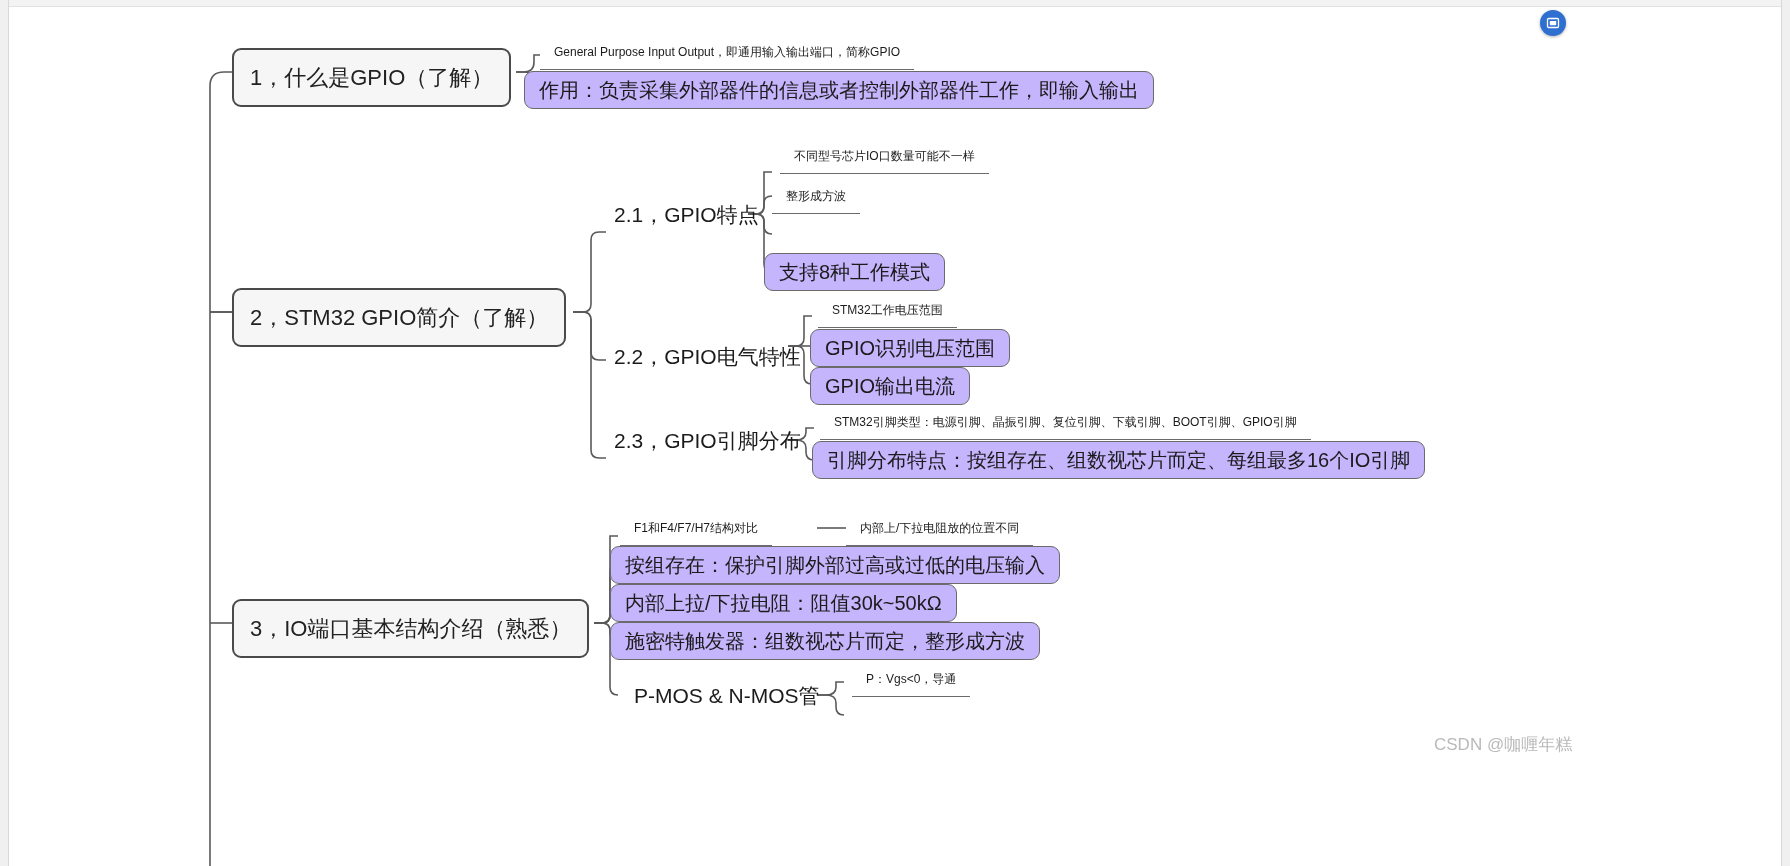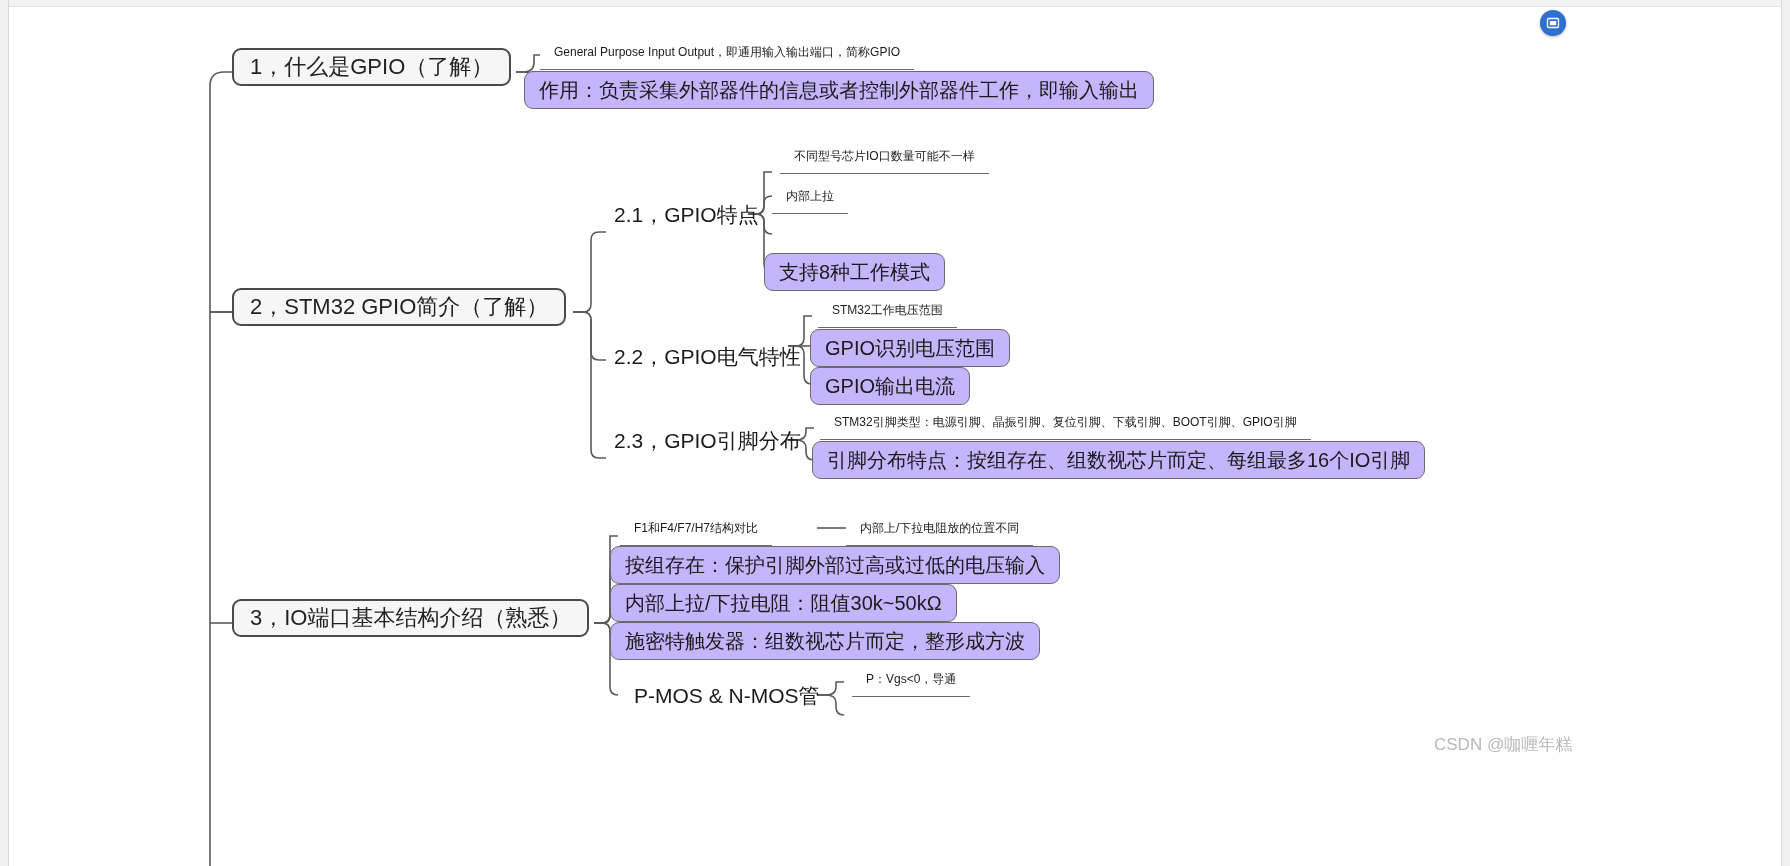--- a/index.html
+++ b/index.html
@@ -59,21 +59,21 @@
   }
 
   
   .node.lvl1 {
     border: 2px solid #4a4a4a;
     border-radius: 9px;
     background: #f6f6f6;
     padding: 0 16px;
     font-size: 22px;
     color: #222;
-    height: 38px;
+    height: 59px;
   }
 
   
   .node.plain {
     font-size: 21px;
     color: #1b1b1b;
     padding: 0 4px;
     height: 34px;
   }
 
@@ -185,21 +185,21 @@
     <span>2，STM32 GPIO简介（了解）</span>
   </div>
 
   <div class="node plain" style="left:610px; top:197px;">
     <span>2.1，GPIO特点</span>
   </div>
   <div class="node leaf-underline" style="left:780px; top:140px;text-align:center;">
     <span>不同型号芯片IO口数量可能不一样</span>
   </div>
   <div class="node leaf-underline" style="left:772px; top:180px;">
-    <span>内部上拉</span>
+    <span>整形成方波</span>
   </div>
   <div class="node leaf-box" style="left:764px; top:253px;">
     <span>支持8种工作模式</span>
   </div>
 
   <div class="node plain" style="left:610px; top:339px;">
     <span>2.2，GPIO电气特性</span>
   </div>
   <div class="node leaf-underline" style="left:818px; top:294px;">
     <span>STM32工作电压范围</span>

